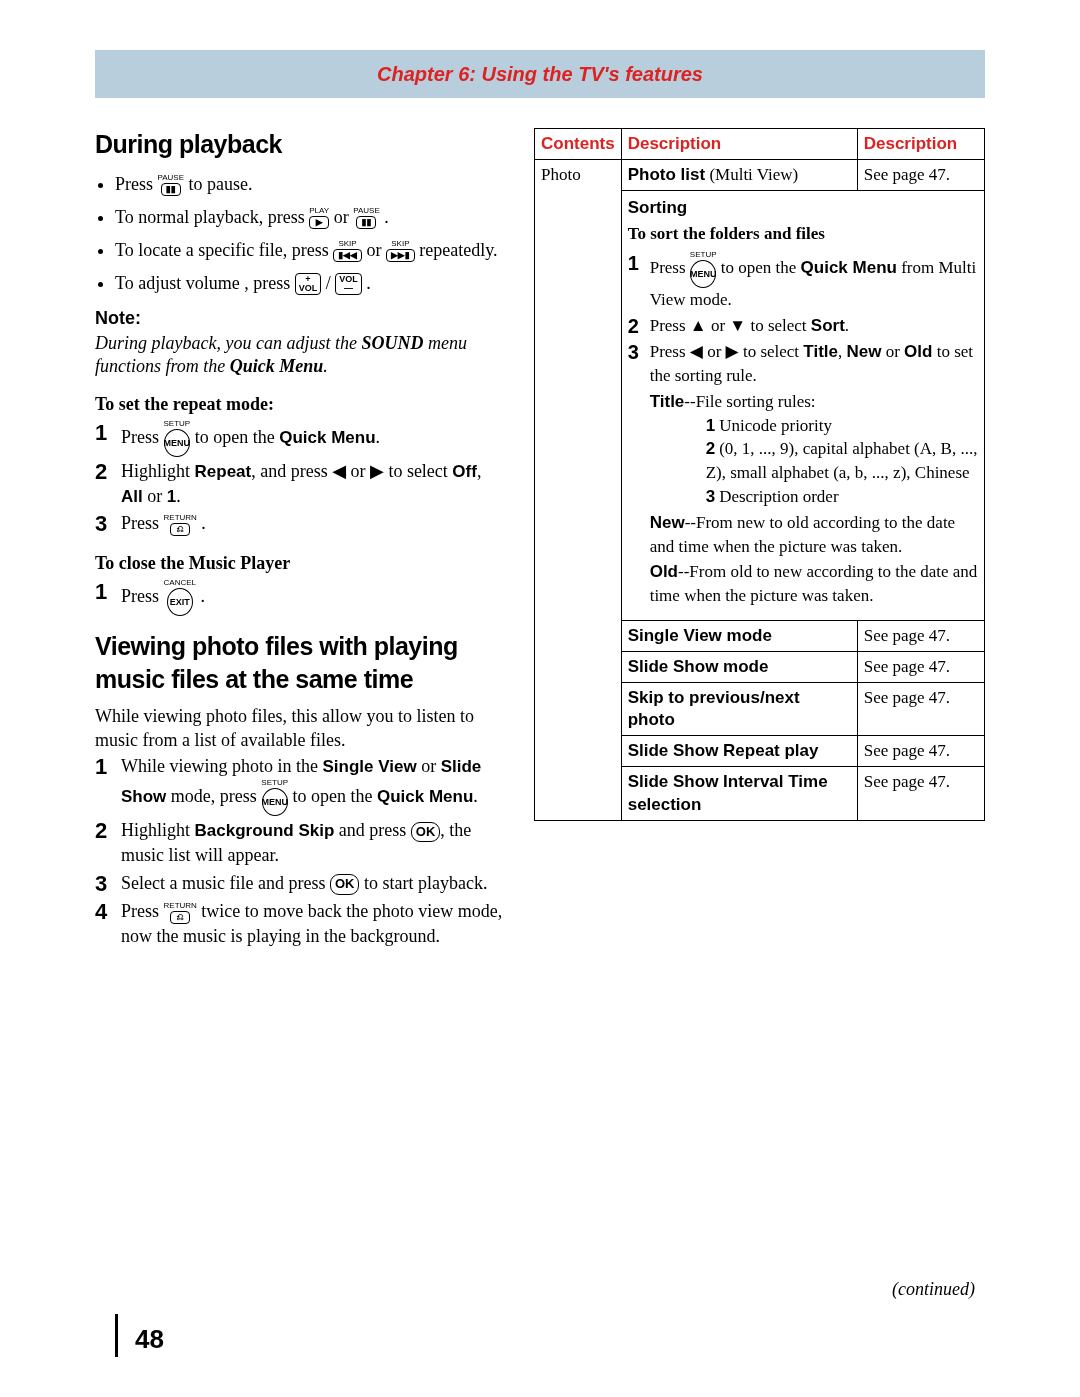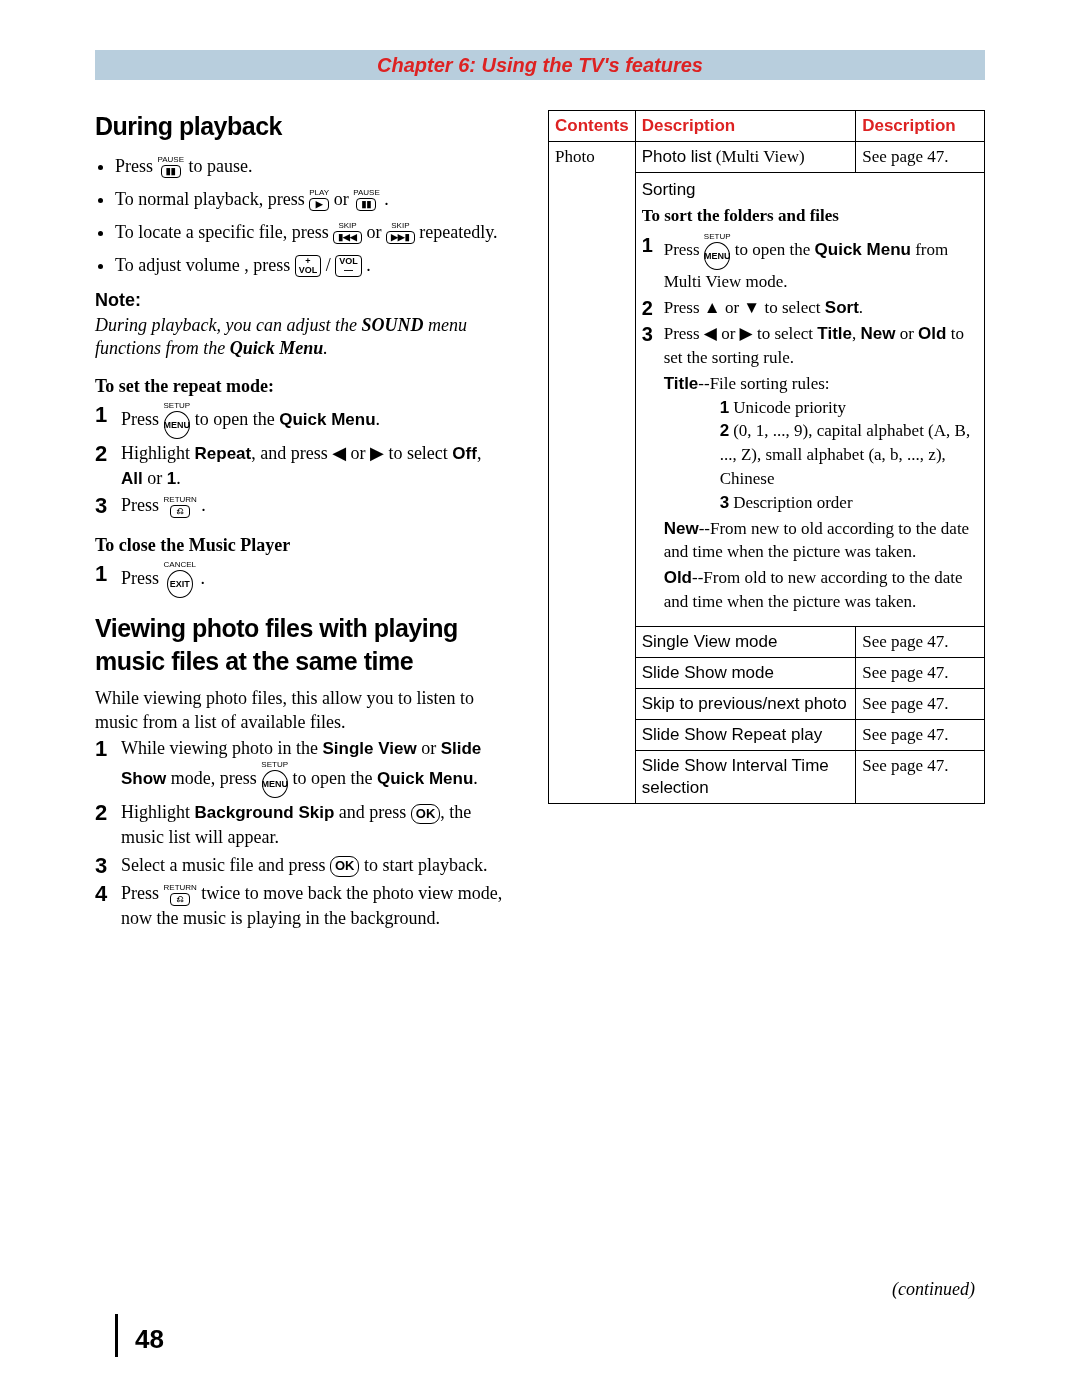--- a/index.html
+++ b/index.html
@@ -14,34 +14,34 @@
 }
 .page {
   width: 1080px;
   height: 1397px;
   margin: 0 auto;
   padding: 50px 95px 40px 95px;
   position: relative;
 }
 .header-bar {
   background: #b8cedd;
-  height: 30px;
+  height: 48px;
   display: flex;
   align-items: center;
   justify-content: center;
   font-family: Arial, Helvetica, sans-serif;
   font-style: italic;
   font-weight: bold;
   color: #d22;
   font-size: 20px;
   margin-bottom: 30px;
 }
 .columns {
   display: flex;
-  gap: 43px;
+  gap: 29px;
 }
 .col-left {
   width: 410px;
 }
 .col-right {
   flex: 1;
 }
 h2.section {
   font-family: Arial, Helvetica, sans-serif;
   font-weight: bold;
@@ -151,21 +151,21 @@
   border: 1px solid #000;
   padding: 4px 6px;
   vertical-align: top;
   text-align: left;
 }
 table.desc th {
   font-family: Arial, Helvetica, sans-serif;
   font-weight: bold;
   color: #d22;
 }
-.rowhead { font-family: Arial, Helvetica, sans-serif; font-weight: normal; }
+.rowhead { font-family: Arial, Helvetica, sans-serif; font-weight: bold; }
 .nowrap { white-space: nowrap; }
 .page-num {
   position: absolute;
   bottom: 40px;
   left: 135px;
   font-family: Arial, Helvetica, sans-serif;
   font-weight: bold;
   font-size: 26px;
 }
 .vrule {

